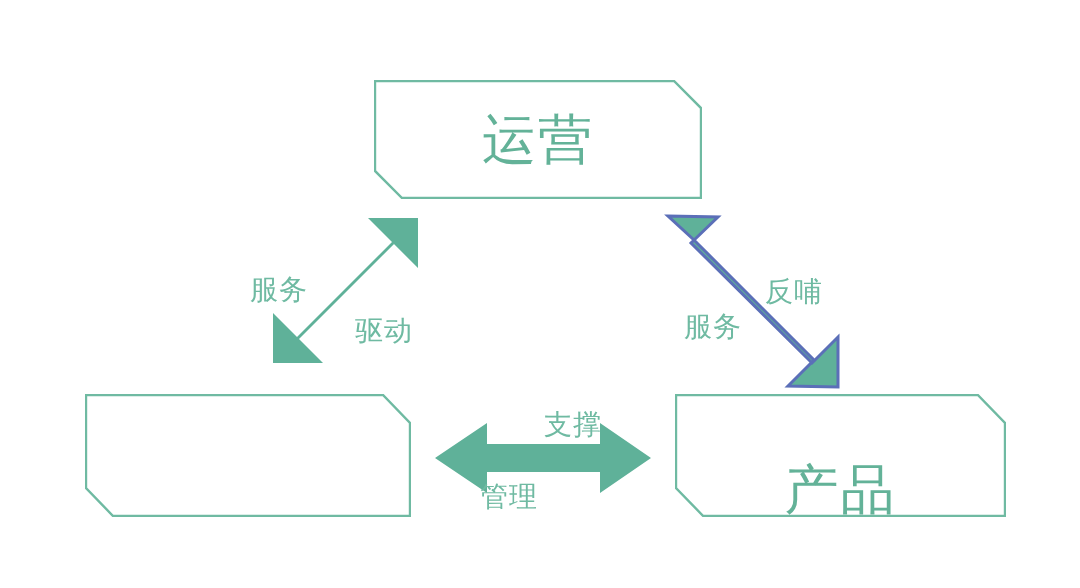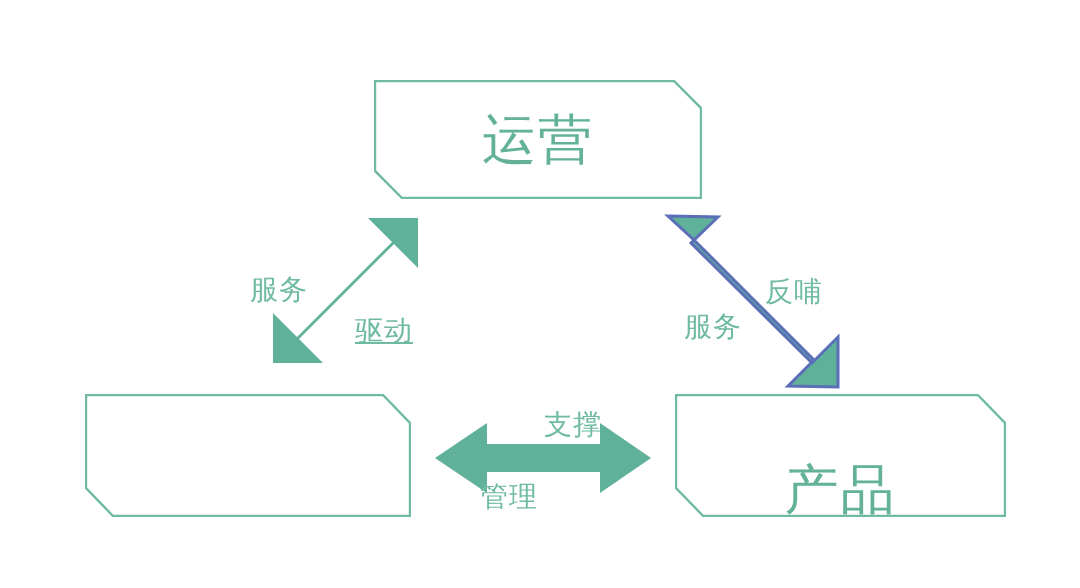--- a/index.html
+++ b/index.html
@@ -59,21 +59,21 @@
     color: #6FBAA2;
     font-size: 28px;
     line-height: 1;
     letter-spacing: 1px;
     white-space: nowrap;
     user-select: none;
     font-family: "DejaVu Sans", "Liberation Sans", sans-serif;
   }
 
   #label-fuwu-left   { left: 250px; top: 276px; }
-  #label-qudong      { left: 355px; top: 317px; text-decoration: underline; }
+  #label-qudong      { left: 355px; top: 317px; }
   #label-fanbu       { left: 765px; top: 254px; margin-top: 24px; }
   #label-fuwu-right  { left: 684px; top: 313px; }
   #label-zhicheng    { left: 508px; top: 411px; margin-left: 36px; }
   #label-guanli      { left: 480px; top: 483px; }
 
   .arrow-layer {
     position: absolute;
     left: 0; top: 0;
     width: 1080px;
     height: 588px;

